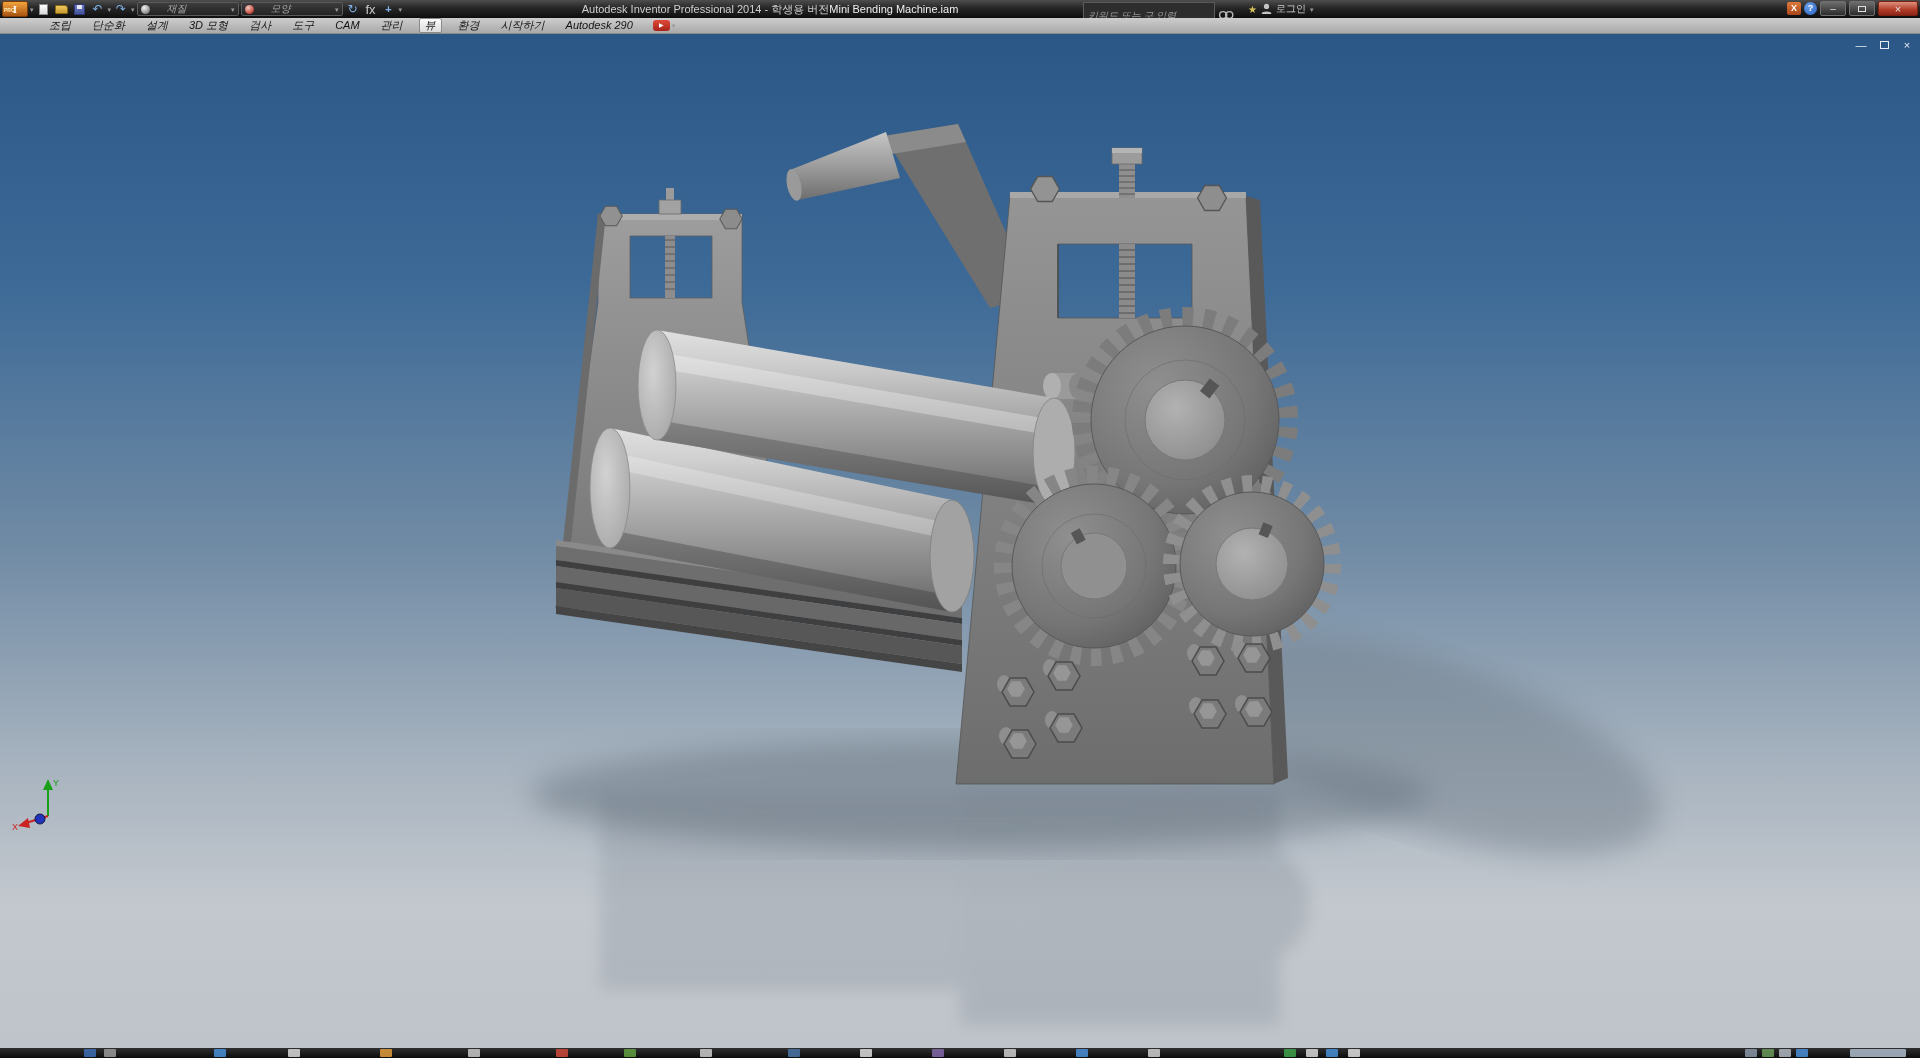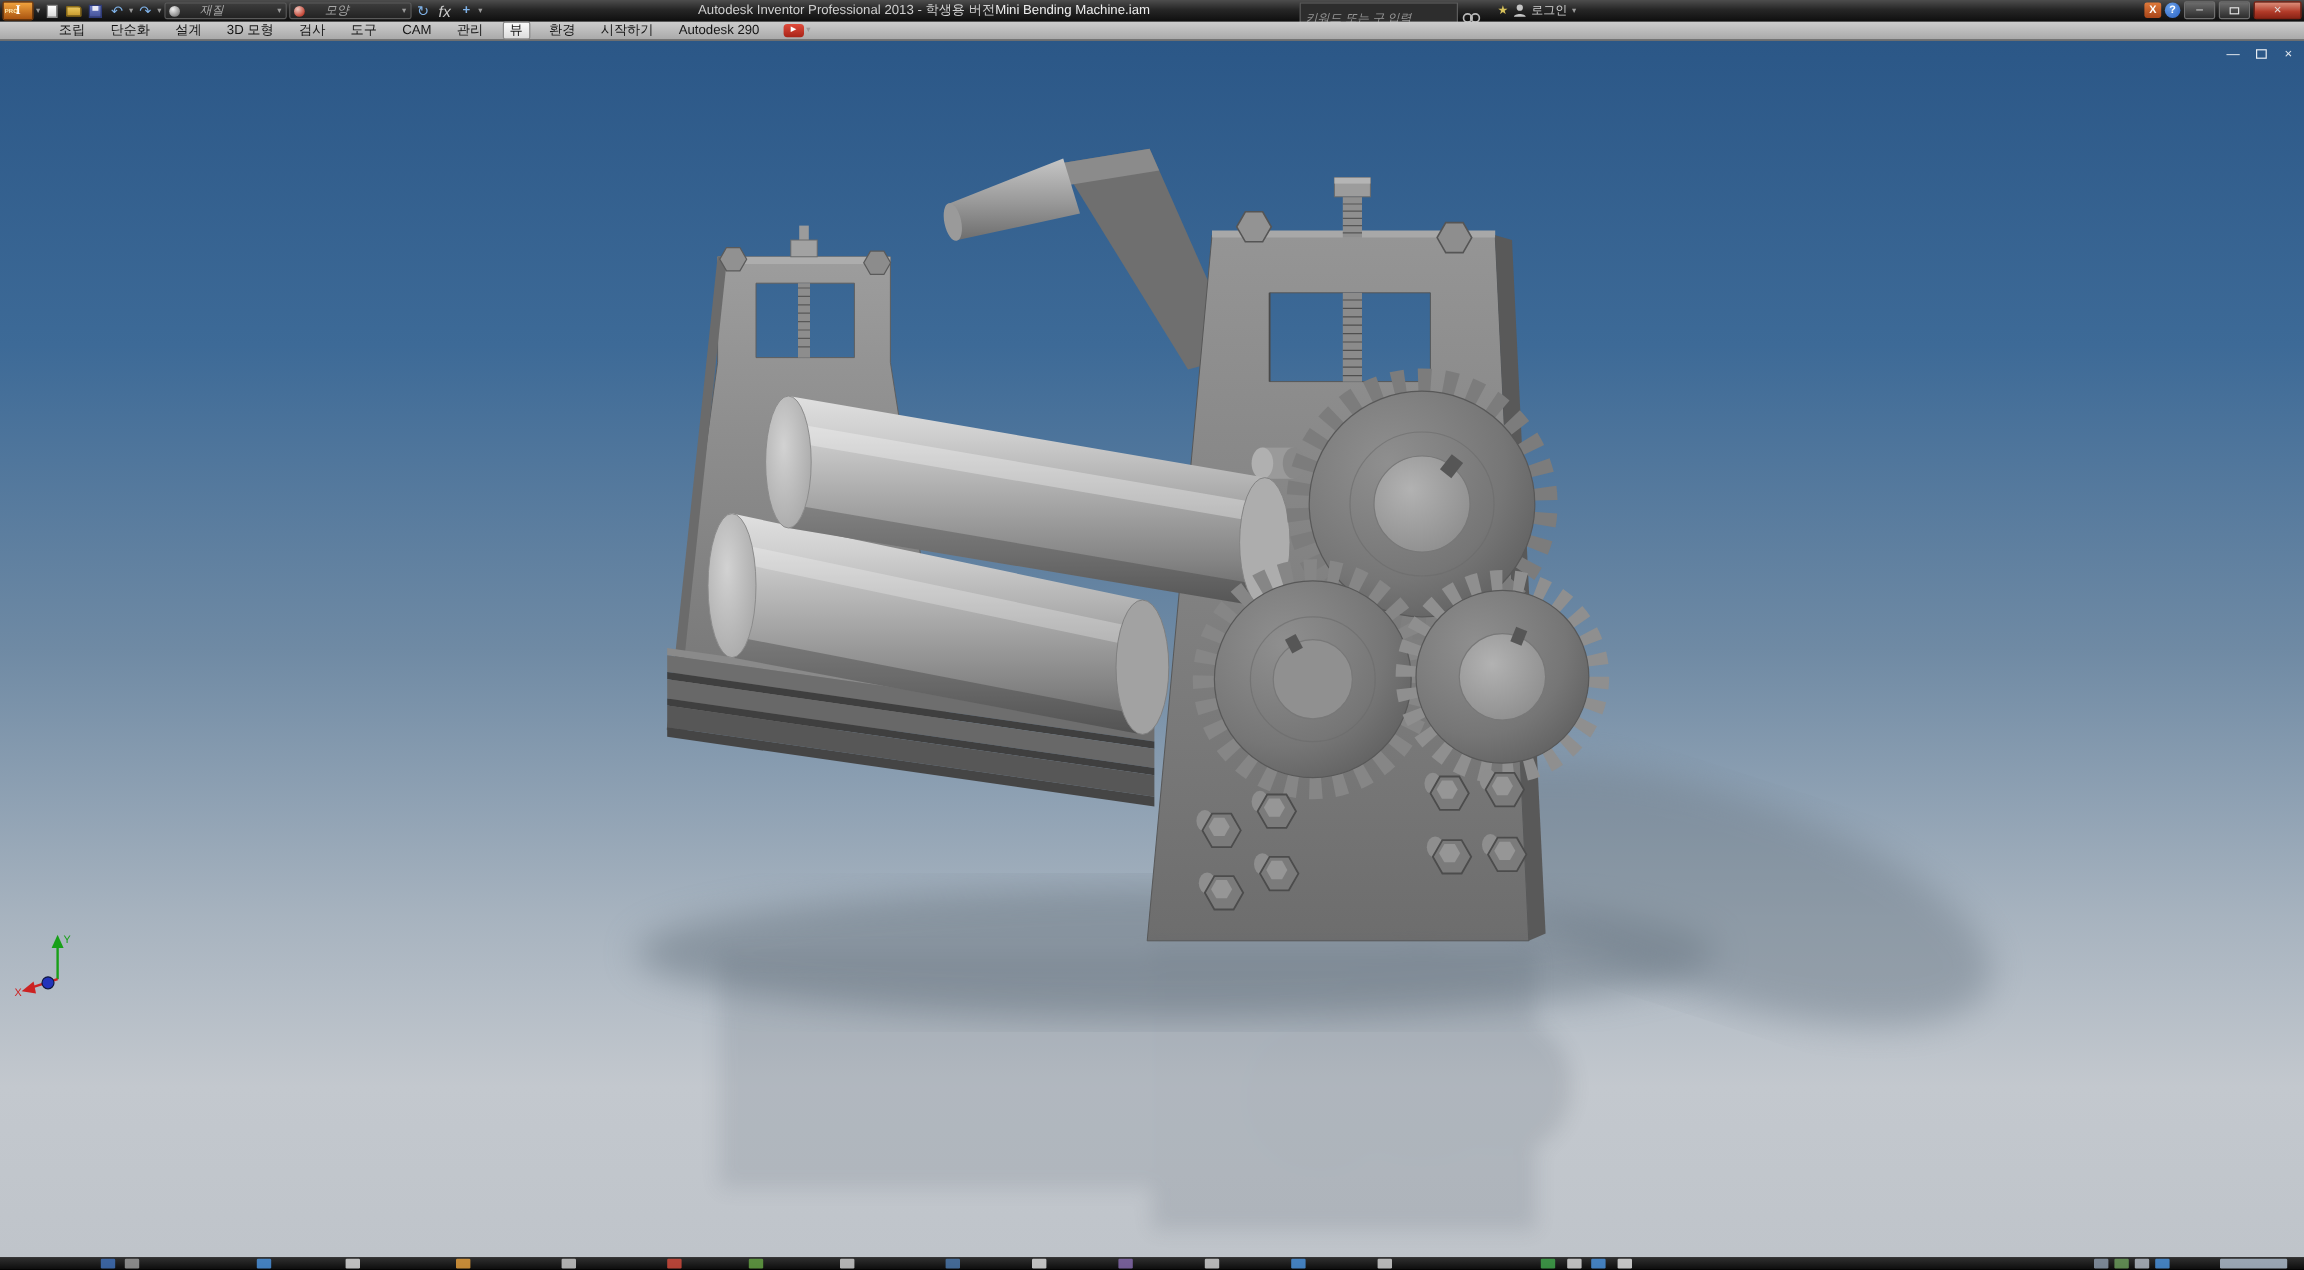--- a/index.html
+++ b/index.html
@@ -25,21 +25,21 @@
   .ic-open { width:13px; height:9px; background:linear-gradient(#ecc95e,#c89a2e); border:1px solid #8a6a16; border-radius:1px 3px 1px 1px; }
   .ic-save { width:11px; height:11px; background:linear-gradient(#6c7cc4,#45539a); border:1px solid #2e3a78; position:relative; }
   .ic-save:after { content:""; position:absolute; left:2px; top:0; width:5px; height:4px; background:#e8e8f4; }
   .ic-arrow { color:#7fb2e8; font-size:12px; line-height:14px; }
   .combo { width:102px; height:14px; display:flex; align-items:center; gap:17px;
     background:linear-gradient(#3c3c3c,#232323); border:1px solid #5a5a5a; border-radius:2px; padding:0 3px; }
   .combo .label { flex:1; font-style:italic; color:#a8a8a8; font-size:10px; white-space:nowrap; overflow:hidden; }
   .ball { width:9px; height:9px; border-radius:50%; }
   .ball-material { background:radial-gradient(circle at 35% 30%, #f2f2f2, #8a8a8a 70%, #555); }
   .ball-appearance { background:radial-gradient(circle at 35% 30%, #f0c8c0, #c44838 70%, #7a2418); }
-  .ic-fx { font-style:italic; color:#c8c8c8; font-size:13px; }
+  .ic-fx { color:#c8c8c8; font-size:13px; }
   .ic-plus { color:#7fb2e8; font-size:11px; font-weight:bold; }
   .tb-title { position:absolute; left:440px; width:660px; top:0; height:18px; line-height:18px;
     text-align:center; white-space:nowrap; color:#cfcfcf; }
   .tb-title .doc { color:#efefef; }
   .tb-search { position:absolute; left:1083px; top:2px; display:flex; align-items:center; gap:3px; }
   .tb-search input { width:132px; height:14px; background:#2d2d2d; border:1px solid #5c5c5c;
     color:#cccccc; font-size:10px; padding:12px 4px; }
   .tb-search input::placeholder { color:#979797; font-style:italic; }
   .tb-account { position:absolute; left:1248px; top:0; height:18px; display:flex; align-items:center; gap:4px; }
   .ic-star { color:#d8c25a; font-size:10px; }
@@ -53,21 +53,21 @@
     background:linear-gradient(#6d6d6d,#2c2c2c); color:#e0e0e0; font-size:10px;
     display:flex; align-items:center; justify-content:center; }
   .winbtn .box { width:8px; height:6px; border:1px solid #e0e0e0; display:block; }
   .winbtn.close { width:40px; background:linear-gradient(#dd907c,#b13a28 60%,#8c2517);
     border-color:#7c2012; font-size:11px; }
 
   
   .ribbon { position:absolute; top:18px; left:0; width:1920px; height:16px;
     background:linear-gradient(#cdcdcd,#a9a9a9); border-bottom:1px solid #8a8a8a;
     display:flex; align-items:center; padding-left:44px; font-size:11px; color:#141414; }
-  .tab-list { display:flex; align-items:center; height:16px; }
+  .tab-list { display:flex; align-items:center; height:16px;font-style:italic; }
   .tab { padding:0 5px; margin-right:11px; line-height:15px; white-space:nowrap; }
   .tab.active { background:linear-gradient(#fbfbfb,#dcdcdc); border:1px solid #8a8a8a;
     border-radius:2px; line-height:13px; }
   .vid-btn { display:flex; align-items:center; gap:2px; margin-left:4px; }
   .vid-ic { width:17px; height:11px; background:linear-gradient(#e04a3a,#a82418); border-radius:3px;
     color:#fff; font-size:6px; text-align:center; line-height:11px; }
 
   
   .viewport { position:absolute; top:34px; left:0; width:1920px; height:1014px; }
   .viewport svg { display:block; }
@@ -126,21 +126,21 @@
       <div class="tbtn">
           <span class="ic-fx">fx</span>
         </div>
       <div class="tbtn">
           <span class="ic-plus">+</span>
         </div>
       <span class="caret">▾</span>
     </div>
 
     <div class="tb-title">
-      <span>Autodesk Inventor Professional 2013 - 학생용 버전</span><span class="doc">Mini Bending Machine.iam</span>
+      <span>Autodesk Inventor Professional 2014 - 학생용 버전</span><span class="doc">Mini Bending Machine.iam</span>
     </div>
 
     <div class="tb-search">
       <input type="text" placeholder="키워드 또는 구 입력" style="">
       <svg width="16" height="12" viewBox="0 0 16 12">
         <circle cx="5" cy="6" r="3.4" fill="none" stroke="#b8b8b8" stroke-width="1.4"></circle>
         <circle cx="11.4" cy="6" r="3.4" fill="none" stroke="#b8b8b8" stroke-width="1.4"></circle>
         <rect x="7" y="4.5" width="2.4" height="3" fill="#b8b8b8"></rect>
       </svg>
     </div>

